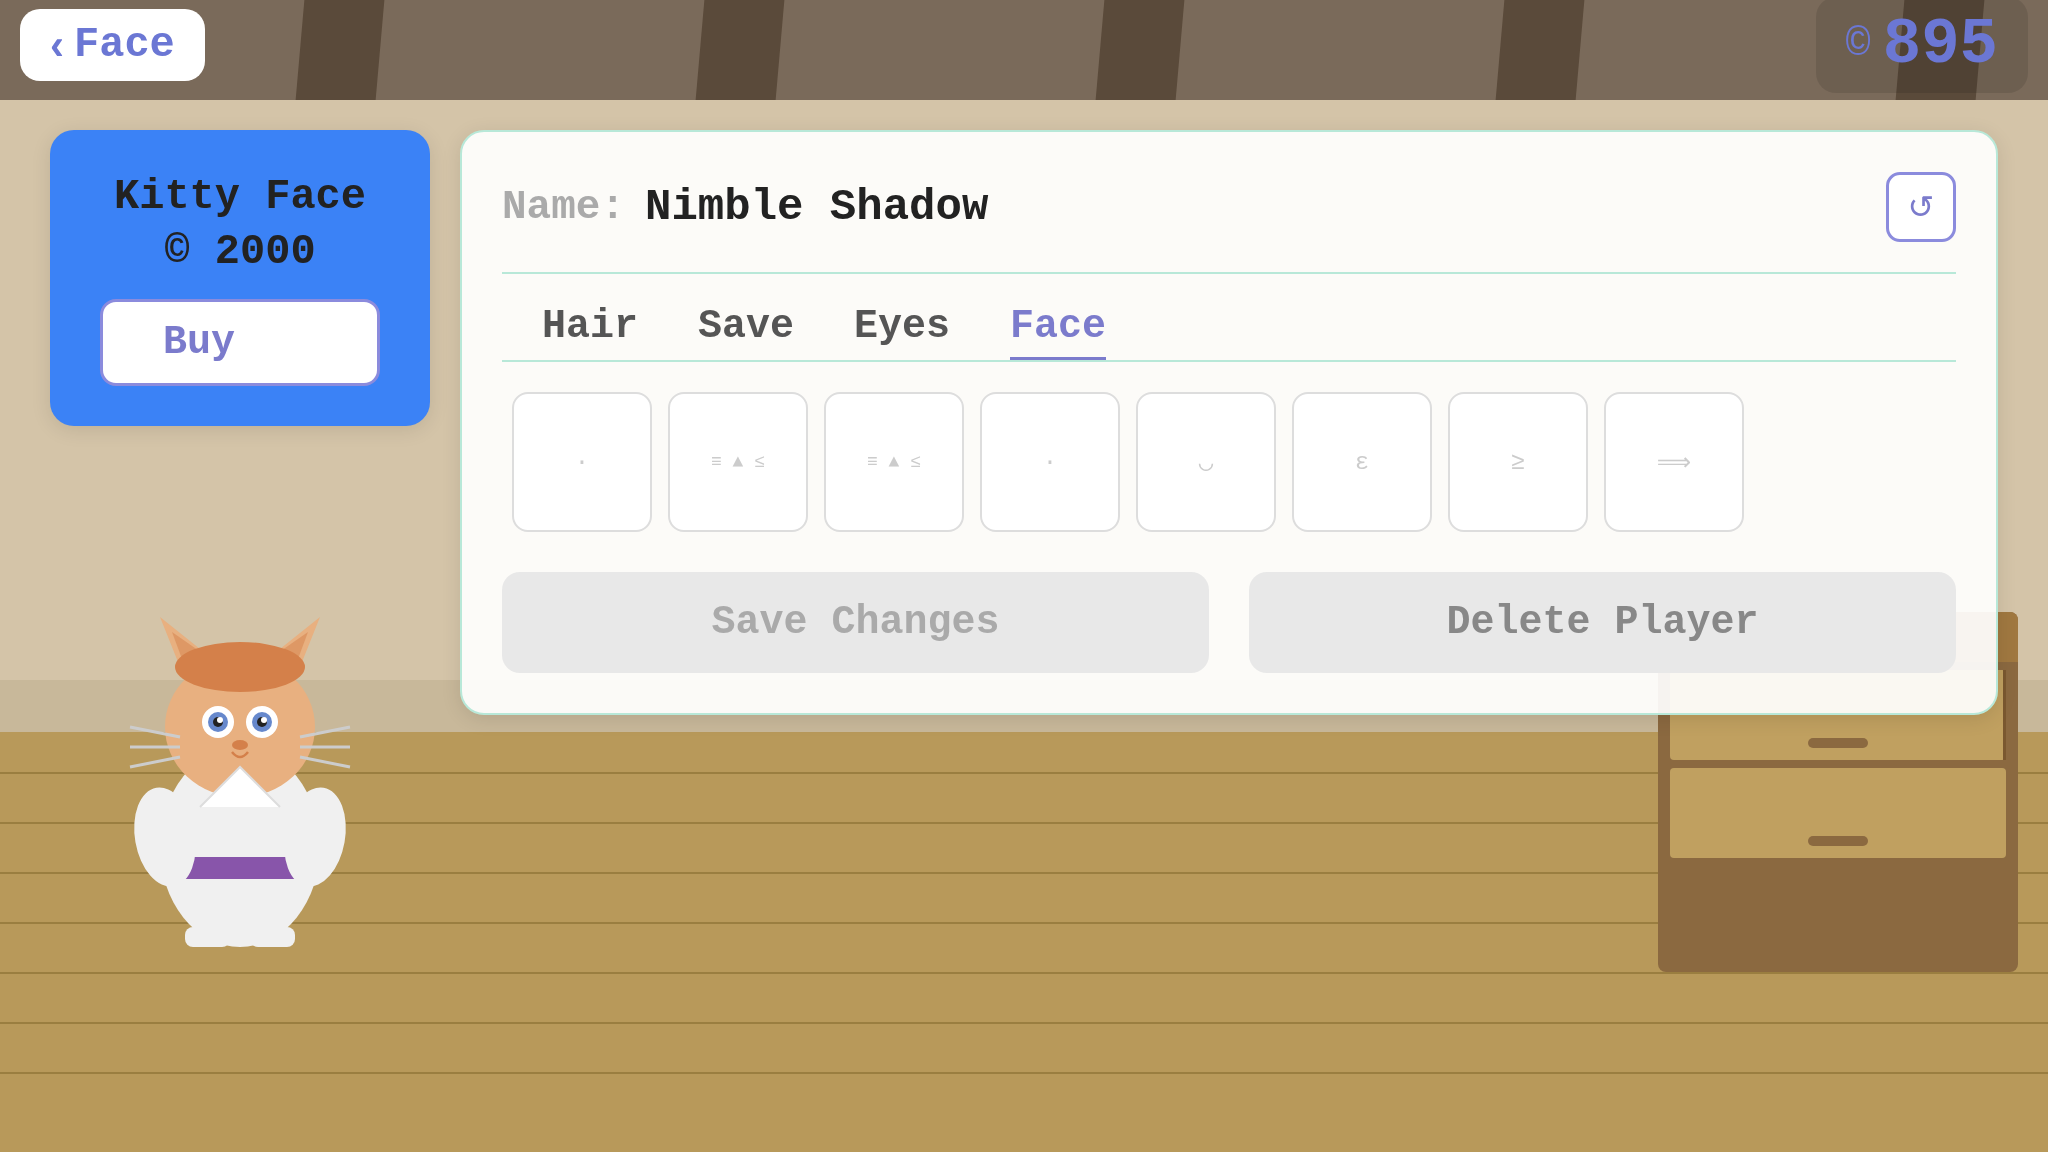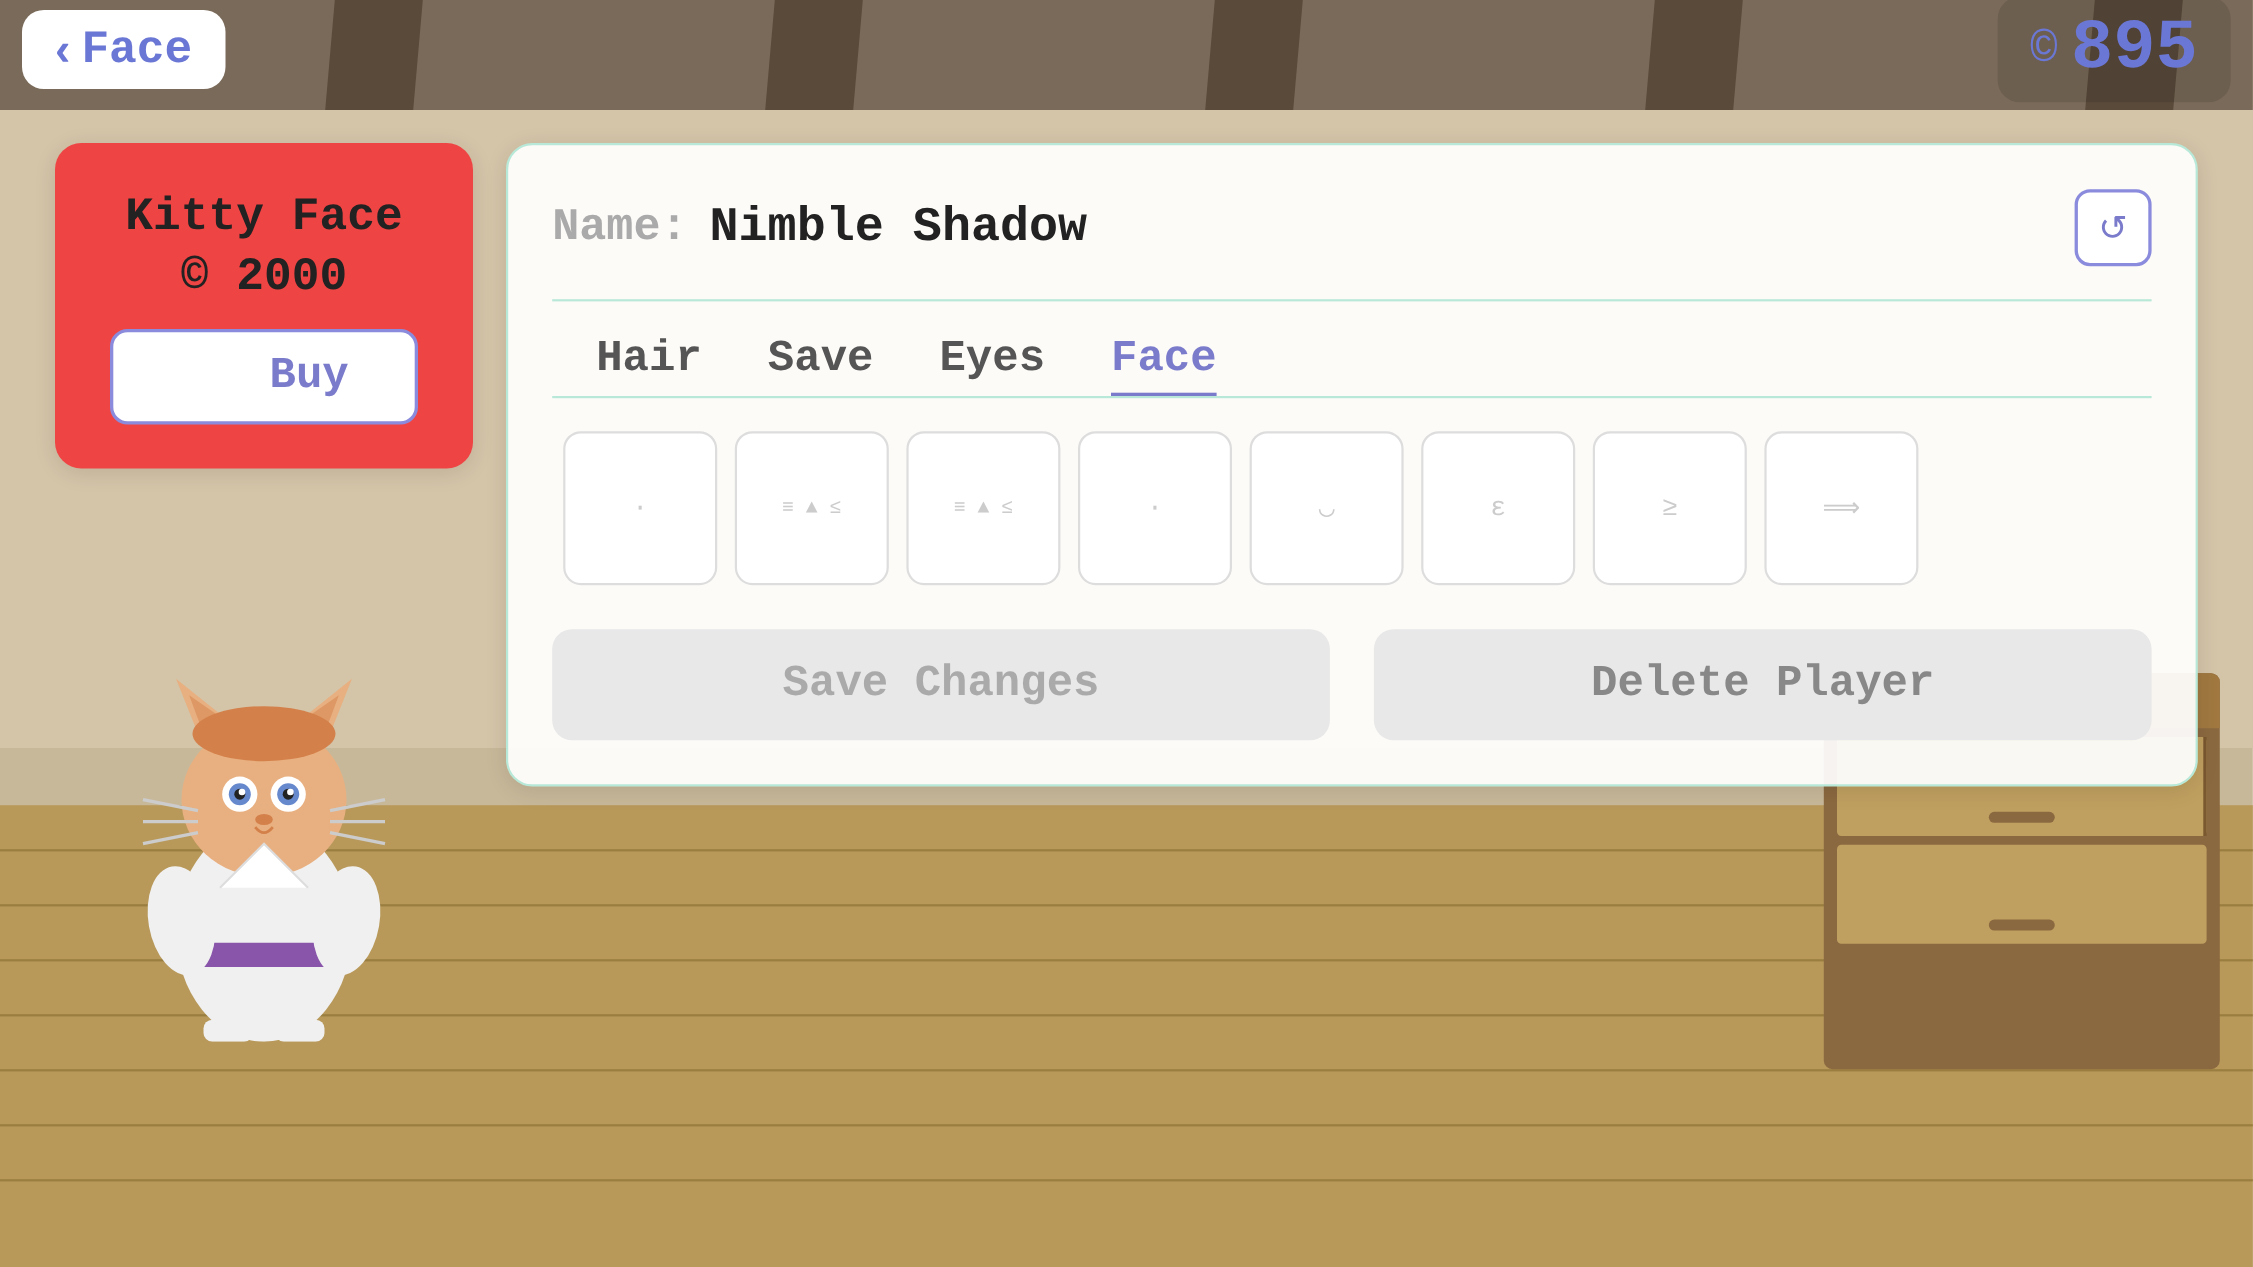--- a/index.html
+++ b/index.html
@@ -131,21 +131,21 @@
       color: #6b77d4;
       font-family: 'Courier New', Courier, monospace;
     }
 
     
     .item-card {
       position: absolute;
       top: 130px;
       left: 50px;
       width: 380px;
-      background: #ef4444;
+      background: #3b82f6;
       border-radius: 24px;
       padding: 40px 46px;
       display: flex;
       flex-direction: column;
       align-items: center;
       gap: 20px;
       z-index: 50;
       box-shadow: 0 4px 20px rgba(0,0,0,0.1);
     }
 
@@ -162,21 +162,21 @@
       background: white;
       border: 3px solid #8b8bdd;
       border-radius: 16px;
       padding: 18px 60px;
       font-size: 40px;
       font-weight: bold;
       color: #7b7bcc;
       cursor: pointer;
       font-family: 'Courier New', Courier, monospace;
       width: 280px;
-      text-align: right;
+      text-align: left;
     }
 
     
     .main-panel {
       position: absolute;
       top: 130px;
       left: 460px;
       right: 50px;
       background: rgba(255, 255, 255, 0.92);
       border-radius: 24px;

